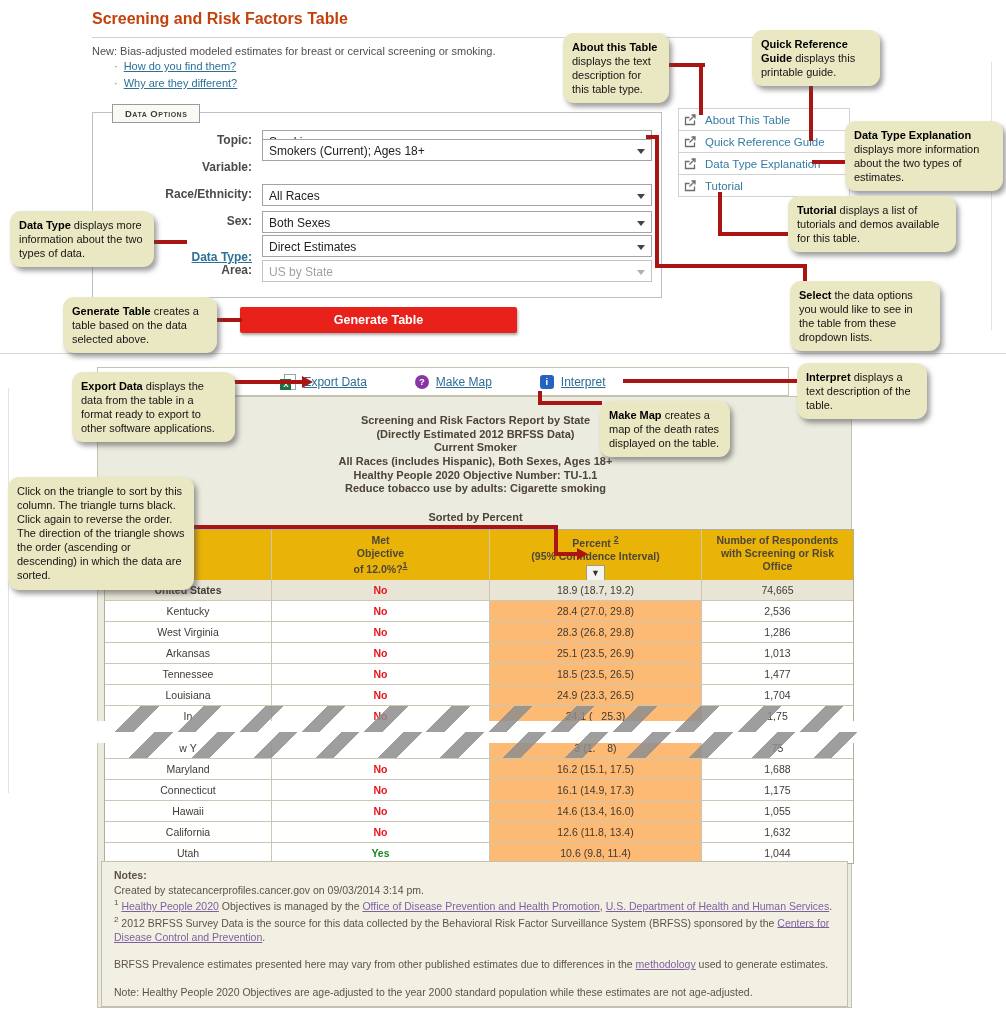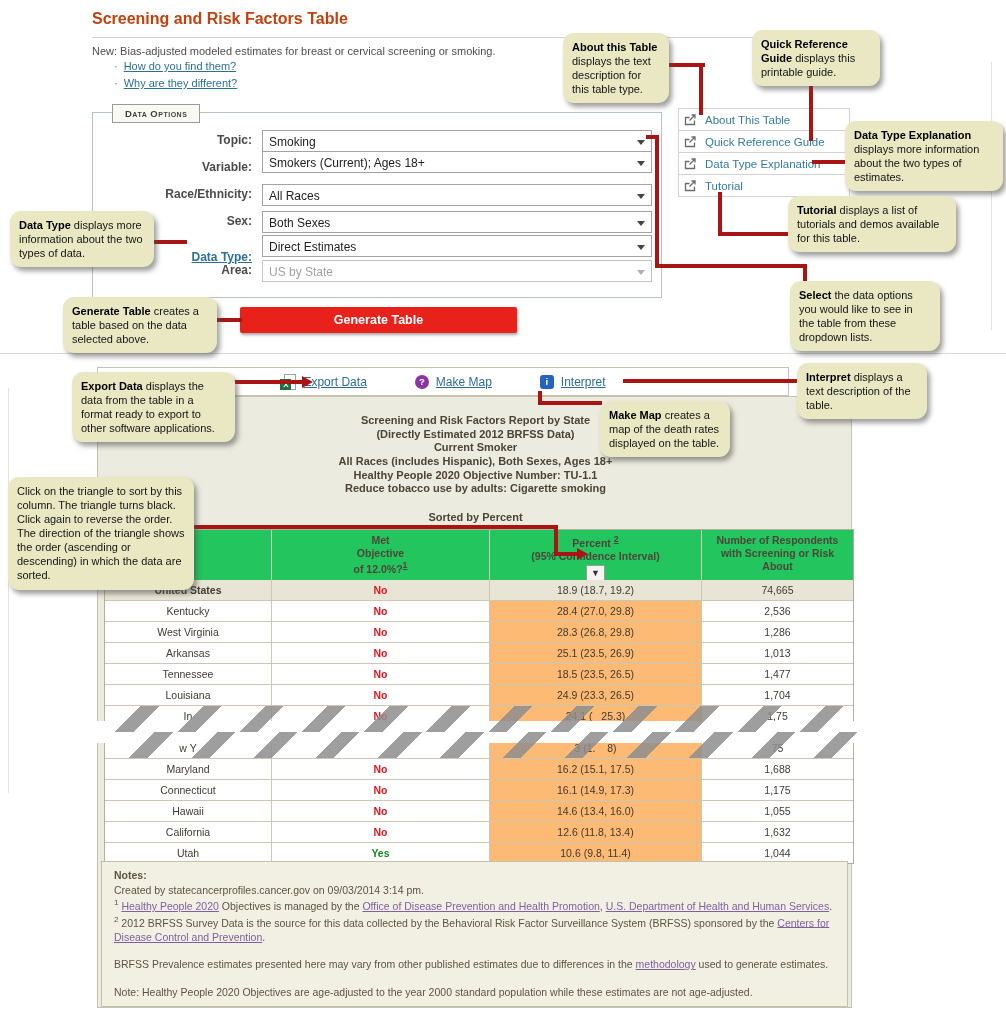--- a/index.html
+++ b/index.html
@@ -59,21 +59,21 @@
 
   .section{position:absolute;left:97px;top:396px;width:755px;height:612px;background:#ecebdf;border:1px solid #c6c2b0;
     box-sizing:border-box;}
   .rtitle{position:absolute;left:0;top:16px;width:755px;text-align:center;font-size:11px;font-weight:bold;
     color:#4c4435;line-height:1.3;}
   .rsub{position:absolute;left:0;top:44px;width:755px;text-align:center;font-size:11px;font-weight:bold;
     color:#4c4435;line-height:1.25;}
   .rsort{position:absolute;left:0;top:114px;width:755px;text-align:center;font-size:11px;font-weight:bold;color:#4c4435;}
 
   .grid{position:absolute;left:6px;top:132px;width:748px;border:1px solid #b3ae9c;background:#fff;box-sizing:content-box;}
-  .ghead{display:flex;height:50px;background:#22c55e;}
+  .ghead{display:flex;height:50px;background:#eab308;}
   .grow{display:flex;height:20px;background:#fff;border-top:1px solid #ccc7b5;}
   .cell{box-sizing:border-box;font-size:10.5px;color:#3f3a33;display:flex;align-items:center;justify-content:center;}
   .c1{width:166px;}
   .c2{width:218px;border-left:1px solid #ccc7b5;}
   .c3{width:212px;border-left:1px solid #ccc7b5;}
   .c4{width:152px;border-left:1px solid #ccc7b5;}
   .hc{font-weight:bold;color:#4e4639;font-size:10.5px;line-height:1.25;text-align:center;box-sizing:border-box;}
   .blue{background:#fdba74;}
   .usrow .cell{background:#e8e5d6;}
   .usrow .c1{font-weight:bold;}
@@ -109,21 +109,21 @@
   <div class="introlink" style="top:60px;"><a>How do you find them?</a></div>
   <div class="introlink" style="top:77px;"><a>Why are they different?</a></div>
 
   <div class="fieldset"></div>
   <div class="legendbox">Data Options</div>
 
   <div class="flabel" style="top:133px;">Topic:</div>
   <div class="select" style="top:130px;"><span>Smoking</span><span class="caret"></span></div>
 
   <div class="flabel" style="top:160px;">Variable:</div>
-  <div class="select" style="top:151px;"><span>Smokers (Current); Ages 18+</span><span class="caret"></span></div>
+  <div class="select" style="top:139px;"><span>Smokers (Current); Ages 18+</span><span class="caret"></span></div>
 
   <div class="flabel" style="top:187px;">Race/Ethnicity:</div>
   <div class="select" style="top:184px;"><span>All Races</span><span class="caret"></span></div>
 
   <div class="flabel" style="top:214px;">Sex:</div>
   <div class="select" style="top:211px;"><span>Both Sexes</span><span class="caret"></span></div>
 
   <div class="flabel link" style="top:250px;">Data Type:</div>
   <div class="select" style="top:235px;"><span>Direct Estimates</span><span class="caret"></span></div>
 
@@ -208,21 +208,21 @@
           <div><span>of 12.0%?</span><sup class="hsup">1</sup></div>
         </div>
         <div class="c3 hc" style="padding-top:4px;">
           <div><span>Percent</span> <sup class="hsup">2</sup></div>
           <div>(95% Confidence Interval)</div>
           <div style="margin-top:2px;"><span class="sortbox">▼</span></div>
         </div>
         <div class="c4 hc" style="padding-top:4px;">
           <div>Number of Respondents</div>
           <div>with Screening or Risk</div>
-          <div>About</div>
+          <div>Office</div>
         </div>
       </div>
 
       <div class="grow usrow" style="border-top:none;">
         <div class="cell c1">United States</div>
         <div class="cell c2 no">No</div>
         <div class="cell c3">18.9 (18.7, 19.2)</div>
         <div class="cell c4">74,665</div>
       </div>
       <div class="grow">

